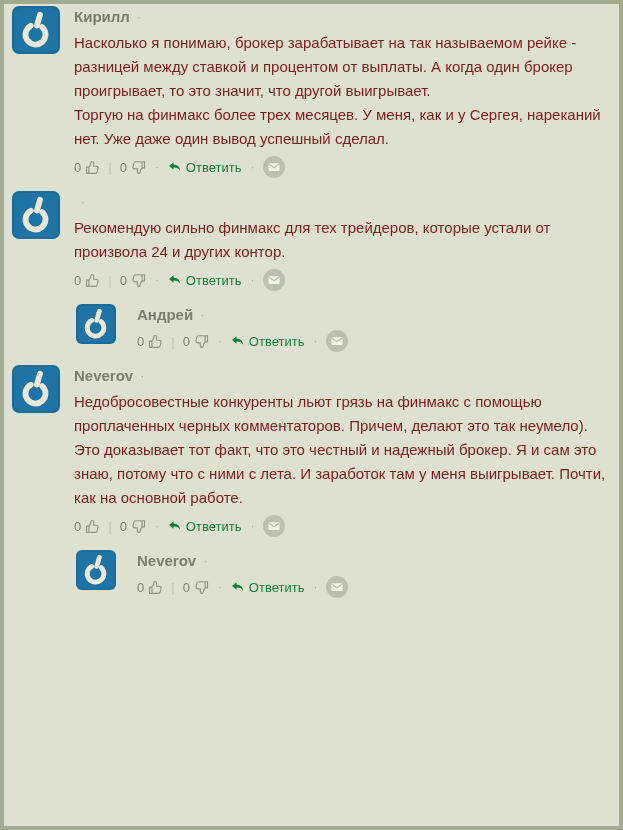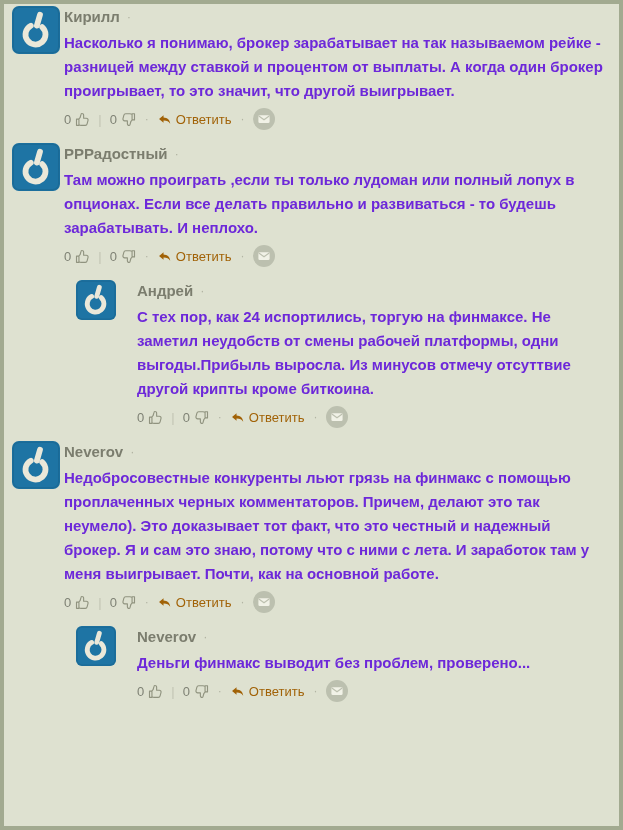--- a/index.html
+++ b/index.html
@@ -7,33 +7,33 @@
     width:623px;height:830px;box-sizing:border-box;
     border:4px solid #a2aa90;background:#dee1d0;overflow:hidden;
     font-family:"Liberation Sans","DejaVu Sans",sans-serif;
   }
   .comment{display:flex;margin:13px 9px 0 8px;}
   .comment.first{margin-top:2px;}
   .comment.nested{margin-left:72px;}
   .avatar{width:48px;height:48px;flex:0 0 auto;cursor:pointer;}
   .comment.nested .avatar{width:40px;height:40px;}
   .avatar svg{width:100%;height:100%;display:block;}
-  .c-body{margin-left:4px;flex:1;min-width:0;}
+  .c-body{margin-left:14px;flex:1;min-width:0;}
   .comment.nested .c-body{margin-left:21px;}
   .c-header{line-height:21px;display:flex;align-items:center;}
   .author{color:#7b7d6e;font-weight:bold;font-size:15px;cursor:pointer;}
   .meta-dot{color:#b2b4a3;font-size:13px;margin-left:7px;}
-  .c-text{font-size:15px;color:#6d28d9;line-height:24px;margin-top:4px;font-weight:bold;}
+  .c-text{font-size:15px;color:#7f1d1d;line-height:24px;margin-top:4px;}
   .actions{margin-top:5px;display:flex;align-items:center;color:#90937f;font-size:13px;height:22px;}
   .vote{display:inline-flex;align-items:center;cursor:pointer;color:#90937f;}
   .vote .count{color:#7f8275;margin-right:4px;}
   .vote svg{width:15px;height:15px;}
   .sep{color:#c2c5b3;margin:0 8px;}
   .idot{color:#b2b4a3;margin:0 9px;font-size:12px;}
-  .reply{display:inline-flex;align-items:center;cursor:pointer;color:#a16207;}
+  .reply{display:inline-flex;cursor:pointer;color:#15803d;}
   .reply svg{width:13px;height:13px;margin-right:5px;}
   .reply-label{font-size:13px;}
   .share{display:inline-flex;cursor:pointer;opacity:.9;}
   .share svg{width:22px;height:22px;}
 </style>
 </head>
 <body>
 
 <div id="comments-root">
     <div class="comment first">
@@ -45,20 +45,21 @@
         <path d="M 24.9 19.6 L 28.0 8.8" fill="none" stroke="#ebe8d9" stroke-width="5.8" stroke-linecap="round"></path>
       </svg>
     </div>
     <div class="c-body">
       <div class="c-header">
         <span class="author">Кирилл</span>
         <span class="meta-dot">·</span>
       </div>
       <div class="c-text">
           <div>Насколько я понимаю, брокер зарабатывает на так называемом рейке - разницей между ставкой и процентом от выплаты. А когда один брокер проигрывает, то это значит, что другой выигрывает.</div>
+          <div>Торгую на финмакс более трех месяцев. У меня, как и у Сергея, нареканий нет. Уже даже один вывод успешный сделал.</div>
         </div>
       <div class="actions">
         <span class="vote like">
           <span class="count">0</span>
           <svg viewBox="0 0 16 16">
             <path d="M1.6 7.6h2.6v6.6H1.6z M4.2 13.4c.6.5 1.3.8 2.3.8h4.5c.9 0 1.7-.6 1.9-1.5l1-3.8c.3-1.1-.6-2.3-1.8-2.3H9.2V3.4c0-1-.8-1.8-1.8-1.8-.4 0-.8.3-.9.7L5.4 6.1 4.2 7.4z" fill="none" stroke="currentColor" stroke-width="1.2" stroke-linejoin="round"></path>
           </svg>
         </span>
         <span class="sep">|</span>
         <span class="vote dislike">
@@ -91,25 +92,24 @@
     <div class="avatar">
       <svg viewBox="0 0 48 48">
         <rect x="0" y="0" width="48" height="48" rx="7" fill="#1e74a4"></rect>
         <rect x="1.2" y="1.2" width="45.6" height="45.6" rx="6" fill="none" stroke="#18618a" stroke-opacity="0.5" stroke-width="1.5"></rect>
         <path d="M 30.2 21.1 A 10 10 0 1 1 18.8 19.7" fill="none" stroke="#ebe8d9" stroke-width="5.8" stroke-linecap="round"></path>
         <path d="M 24.9 19.6 L 28.0 8.8" fill="none" stroke="#ebe8d9" stroke-width="5.8" stroke-linecap="round"></path>
       </svg>
     </div>
     <div class="c-body">
       <div class="c-header">
-        <span class="author">PPРадостный</span>
-        <span class="meta-dot">·</span>
-      </div>
-      <div class="c-text">
-          <div>Там можно проиграть ,если ты только лудоман или полный лопух в опционах. Если все делать правильно и развиваться - то будешь зарабатывать. И неплохо.</div>
+        <span class="meta-dot">·</span>
+      </div>
+      <div class="c-text">
+          <div>Рекомендую сильно финмакс для тех трейдеров, которые устали от произвола 24 и других контор.</div>
         </div>
       <div class="actions">
         <span class="vote like">
           <span class="count">0</span>
           <svg viewBox="0 0 16 16">
             <path d="M1.6 7.6h2.6v6.6H1.6z M4.2 13.4c.6.5 1.3.8 2.3.8h4.5c.9 0 1.7-.6 1.9-1.5l1-3.8c.3-1.1-.6-2.3-1.8-2.3H9.2V3.4c0-1-.8-1.8-1.8-1.8-.4 0-.8.3-.9.7L5.4 6.1 4.2 7.4z" fill="none" stroke="currentColor" stroke-width="1.2" stroke-linejoin="round"></path>
           </svg>
         </span>
         <span class="sep">|</span>
         <span class="vote dislike">
@@ -145,23 +145,20 @@
         <rect x="1.2" y="1.2" width="45.6" height="45.6" rx="6" fill="none" stroke="#18618a" stroke-opacity="0.5" stroke-width="1.5"></rect>
         <path d="M 30.2 21.1 A 10 10 0 1 1 18.8 19.7" fill="none" stroke="#ebe8d9" stroke-width="5.8" stroke-linecap="round"></path>
         <path d="M 24.9 19.6 L 28.0 8.8" fill="none" stroke="#ebe8d9" stroke-width="5.8" stroke-linecap="round"></path>
       </svg>
     </div>
     <div class="c-body">
       <div class="c-header">
         <span class="author">Андрей</span>
         <span class="meta-dot">·</span>
       </div>
-      <div class="c-text">
-          <div>С тех пор, как 24 испортились, торгую на финмаксе. Не заметил неудобств от смены рабочей платформы, одни выгоды.Прибыль выросла. Из минусов отмечу отсуттвие другой крипты кроме биткоина.</div>
-        </div>
       <div class="actions">
         <span class="vote like">
           <span class="count">0</span>
           <svg viewBox="0 0 16 16">
             <path d="M1.6 7.6h2.6v6.6H1.6z M4.2 13.4c.6.5 1.3.8 2.3.8h4.5c.9 0 1.7-.6 1.9-1.5l1-3.8c.3-1.1-.6-2.3-1.8-2.3H9.2V3.4c0-1-.8-1.8-1.8-1.8-.4 0-.8.3-.9.7L5.4 6.1 4.2 7.4z" fill="none" stroke="currentColor" stroke-width="1.2" stroke-linejoin="round"></path>
           </svg>
         </span>
         <span class="sep">|</span>
         <span class="vote dislike">
           <span class="count">0</span>
@@ -248,21 +245,20 @@
         <path d="M 30.2 21.1 A 10 10 0 1 1 18.8 19.7" fill="none" stroke="#ebe8d9" stroke-width="5.8" stroke-linecap="round"></path>
         <path d="M 24.9 19.6 L 28.0 8.8" fill="none" stroke="#ebe8d9" stroke-width="5.8" stroke-linecap="round"></path>
       </svg>
     </div>
     <div class="c-body">
       <div class="c-header">
         <span class="author">Neverov</span>
         <span class="meta-dot">·</span>
       </div>
       <div class="c-text">
-          <div>Деньги финмакс выводит без проблем, проверено...</div>
         </div>
       <div class="actions">
         <span class="vote like">
           <span class="count">0</span>
           <svg viewBox="0 0 16 16">
             <path d="M1.6 7.6h2.6v6.6H1.6z M4.2 13.4c.6.5 1.3.8 2.3.8h4.5c.9 0 1.7-.6 1.9-1.5l1-3.8c.3-1.1-.6-2.3-1.8-2.3H9.2V3.4c0-1-.8-1.8-1.8-1.8-.4 0-.8.3-.9.7L5.4 6.1 4.2 7.4z" fill="none" stroke="currentColor" stroke-width="1.2" stroke-linejoin="round"></path>
           </svg>
         </span>
         <span class="sep">|</span>
         <span class="vote dislike">

